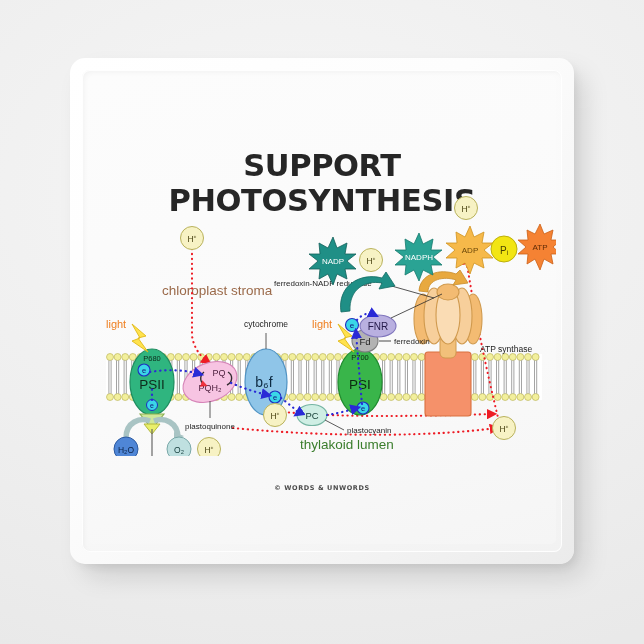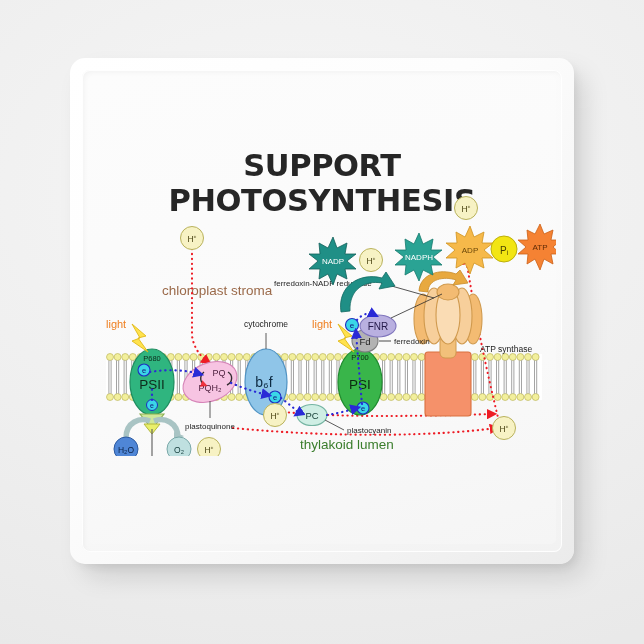--- a/index.html
+++ b/index.html
@@ -397,14 +397,15 @@
         <path d="M62,186 C80,183 98,184 112,188" marker-end="url(#arrBlue)"></path>
         <path d="M143,197 C155,202 166,206 180,209" marker-end="url(#arrBlue)"></path>
         <path d="M193,212 C203,220 212,226 209,228" marker-end="url(#arrBlue)"></path>
         <path d="M239,229 C252,227 262,224 269,222" marker-end="url(#arrBlue)"></path>
         <path d="M274,218 C272,196 270,172 268,146" marker-end="url(#arrBlue)"></path>
         <path d="M269,134 C274,128 281,126 287,129" marker-end="url(#arrBlue)"></path>
         <path d="M64,214 L64,200"></path>
       </g>
     </svg>
 
+    <div id="brandsub">© WORDS &amp; UNWORDS</div>
   </div>
 </div>
 
 </body></html>

